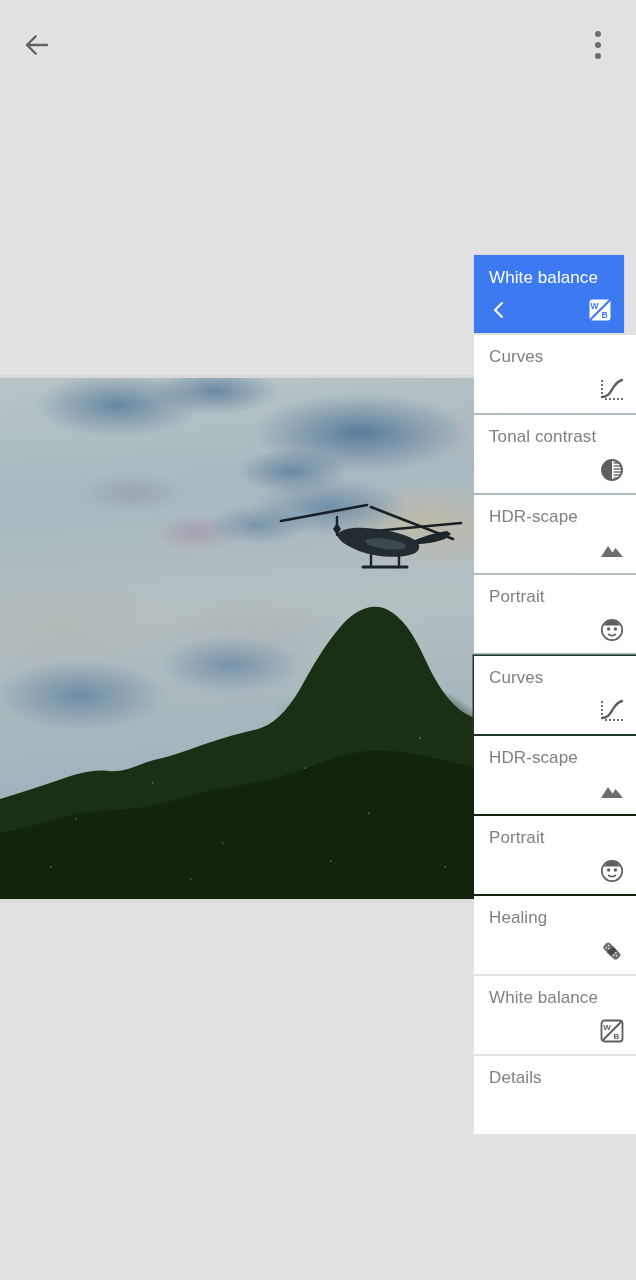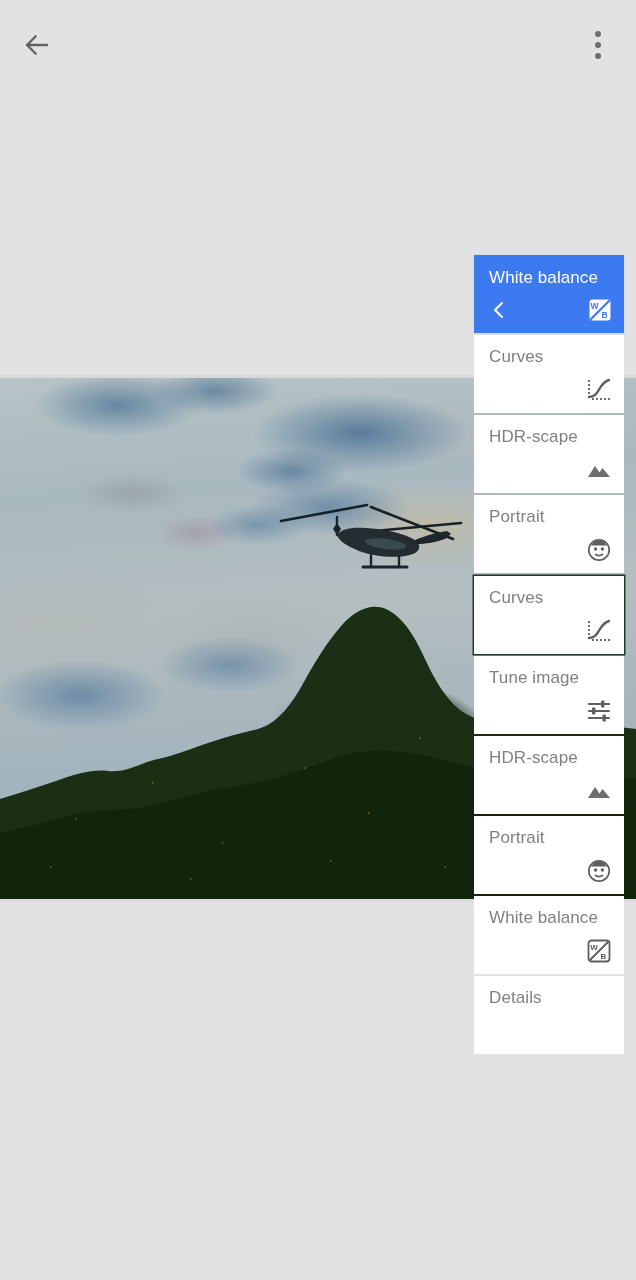--- a/index.html
+++ b/index.html
@@ -116,21 +116,21 @@
   .stack-header-chev{
     position:absolute; left:14px; top:43px; width:22px; height:24px;
     display:flex; align-items:center; justify-content:center; cursor:pointer;
   }
   .stack-header-icon{
     position:absolute; right:11px; top:42px; width:26px; height:26px;
     display:flex; align-items:center; justify-content:center;
   }
 
   .stack-item{
-    width:150px; height:78px; background:#ffffff; position:relative;
+    width:163px; height:78px; background:#ffffff; position:relative;
     margin-top:2px; cursor:pointer;
   }
   .stack-item.gap-photo{ margin-top:3px; }
   .stack-item .si-label{
     position:absolute; left:15px; top:12px; font-size:17px; color:#808080;
     letter-spacing:.1px; white-space:nowrap;
   }
   .stack-item .si-icon{
     position:absolute; right:11px; bottom:9px; width:28px; height:28px;
     display:flex; align-items:center; justify-content:center;
@@ -241,20 +241,37 @@
             <rect x="10" y="21" width="2" height="2"></rect>
           <rect x="14" y="21" width="2" height="2"></rect>
             <rect x="18" y="21" width="2" height="2"></rect>
           <rect x="22" y="21" width="2" height="2"></rect>
         </g>
         <path d="M3 20 C9 20 11 16 14 11 C17 6 20 4 23 3" fill="none" stroke="#5e5e5e" stroke-width="2.4" stroke-linecap="round"></path>
       </svg>
     </div>
   </div>
 
+  <div class="stack-item">
+    <div class="si-label">Tonal contrast</div>
+    <div class="si-icon">
+      <svg width="24" height="24" viewBox="0 0 24 24">
+        <circle cx="12" cy="12" r="10" fill="none" stroke="#5e5e5e" stroke-width="1.8"></circle>
+        <path d="M12 2 A10 10 0 0 0 12 22 Z" fill="#5e5e5e"></path>
+        <g stroke="#5e5e5e" stroke-width="1.3">
+          <line x1="13.5" y1="5" x2="20.5" y2="5"></line>
+          <line x1="13.5" y1="8" x2="22" y2="8"></line>
+          <line x1="13.5" y1="11" x2="22.5" y2="11"></line>
+          <line x1="13.5" y1="14" x2="22" y2="14"></line>
+          <line x1="13.5" y1="17" x2="20.5" y2="17"></line>
+          <line x1="13.5" y1="20" x2="17" y2="20"></line>
+        </g>
+      </svg>
+    </div>
+  </div>
 
   <div class="stack-item">
     <div class="si-label">HDR-scape</div>
     <div class="si-icon">
       <svg width="26" height="20" viewBox="0 0 26 20">
         <path d="M2 17 L9 6 L13.5 12.5 L16.5 8 L24 17 Z" fill="#6e6e6e"></path>
       </svg>
     </div>
   </div>
 
@@ -286,37 +303,20 @@
           <rect x="14" y="21" width="2" height="2"></rect>
             <rect x="18" y="21" width="2" height="2"></rect>
           <rect x="22" y="21" width="2" height="2"></rect>
         </g>
         <path d="M3 20 C9 20 11 16 14 11 C17 6 20 4 23 3" fill="none" stroke="#5e5e5e" stroke-width="2.4" stroke-linecap="round"></path>
       </svg>
     </div>
   </div>
 
 
-  <div class="stack-item">
-    <div class="si-label">Tune image</div>
-    <div class="si-icon">
-      <svg width="26" height="26" viewBox="0 0 26 26">
-        <g stroke="#5e5e5e" stroke-width="2.1" stroke-linecap="round">
-          <line x1="3" y1="6" x2="23" y2="6"></line>
-          <line x1="3" y1="13" x2="23" y2="13"></line>
-          <line x1="3" y1="20" x2="23" y2="20"></line>
-        </g>
-        <g fill="#5e5e5e">
-          <rect x="15" y="2.5" width="3.4" height="7" rx="1"></rect>
-          <rect x="6" y="9.5" width="3.4" height="7" rx="1"></rect>
-          <rect x="16.5" y="16.5" width="3.4" height="7" rx="1"></rect>
-        </g>
-      </svg>
-    </div>
-  </div>
 
   <div class="stack-item">
     <div class="si-label">HDR-scape</div>
     <div class="si-icon">
       <svg width="26" height="20" viewBox="0 0 26 20">
         <path d="M2 17 L9 6 L13.5 12.5 L16.5 8 L24 17 Z" fill="#6e6e6e"></path>
       </svg>
     </div>
   </div>
 
@@ -326,20 +326,39 @@
       <svg width="24" height="24" viewBox="0 0 24 24">
         <circle cx="12" cy="12" r="10.2" fill="none" stroke="#5e5e5e" stroke-width="1.7"></circle>
         <path d="M4.2 7.5 C6 4 9 2.6 12 2.6 C15 2.6 18 4 19.8 7.5 Z" fill="#5e5e5e"></path>
         <circle cx="8.6" cy="11" r="1.7" fill="#5e5e5e"></circle>
         <circle cx="15.4" cy="11" r="1.7" fill="#5e5e5e"></circle>
         <path d="M8.6 16.4 C10 18 14 18 15.4 16.4" fill="none" stroke="#5e5e5e" stroke-width="1.7" stroke-linecap="round"></path>
       </svg>
     </div>
   </div>
 
+  <div class="stack-item">
+    <div class="si-label">Healing</div>
+    <div class="si-icon">
+      <svg width="26" height="26" viewBox="0 0 26 26">
+        <g transform="rotate(45 13 13)">
+          <rect x="3.5" y="9" width="19" height="8.4" rx="3" fill="#6e6e6e"></rect>
+          <rect x="10.2" y="9" width="5.6" height="8.4" fill="#4a4a4a"></rect>
+          <g fill="#ffffff">
+            <circle cx="6.6" cy="11.6" r=".75"></circle>
+              <circle cx="6.6" cy="14.8" r=".75"></circle>
+            <circle cx="9" cy="13.2" r=".75"></circle>
+            <circle cx="17" cy="11.6" r=".75"></circle>
+              <circle cx="17" cy="14.8" r=".75"></circle>
+            <circle cx="19.4" cy="13.2" r=".75"></circle>
+          </g>
+        </g>
+      </svg>
+    </div>
+  </div>
 
   <div class="stack-item">
     <div class="si-label">White balance</div>
     <div class="si-icon">
       <svg width="24" height="24" viewBox="0 0 24 24">
         <rect x="1.5" y="1.5" width="21" height="21" rx="3" fill="none" stroke="#5e5e5e" stroke-width="1.8"></rect>
         <path d="M3.5 20.5 L20.5 3.5" stroke="#5e5e5e" stroke-width="2" stroke-linecap="round"></path>
         <text x="7" y="11" font-family="Liberation Sans, sans-serif" font-size="8" font-weight="bold" fill="#5e5e5e" text-anchor="middle">W</text>
         <text x="16.5" y="19.6" font-family="Liberation Sans, sans-serif" font-size="8" font-weight="bold" fill="#5e5e5e" text-anchor="middle">B</text>
       </svg>

